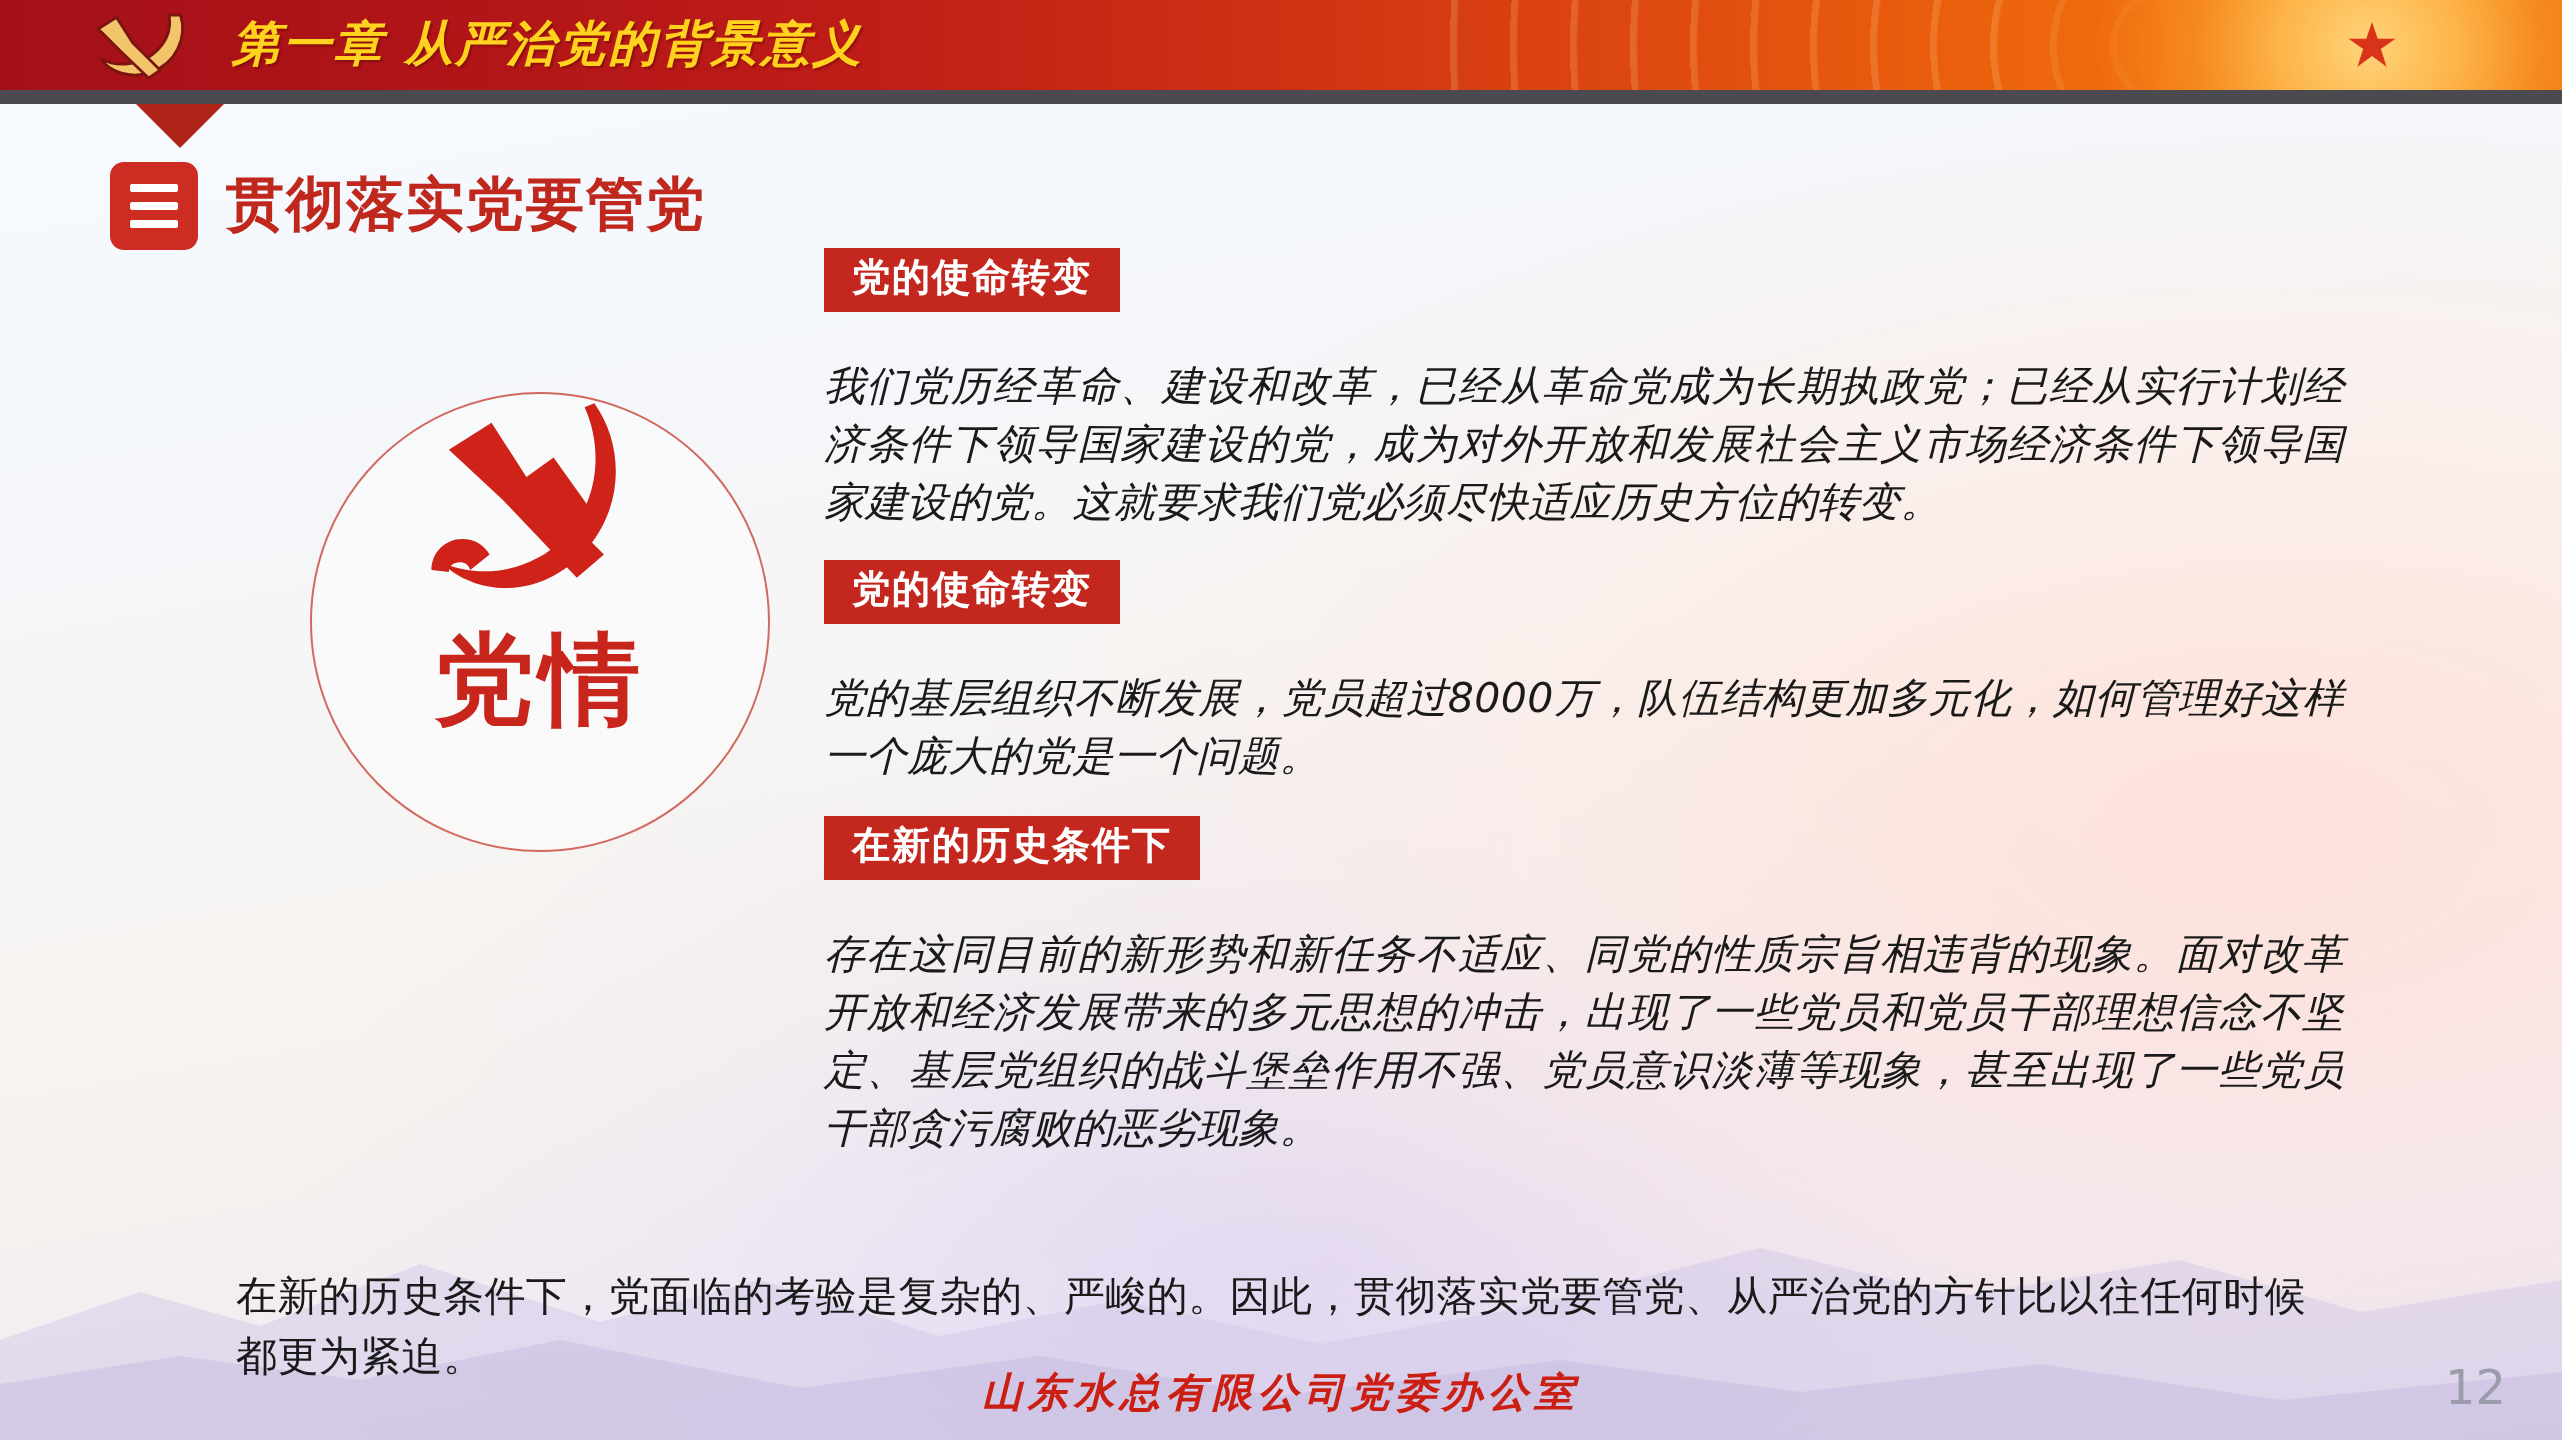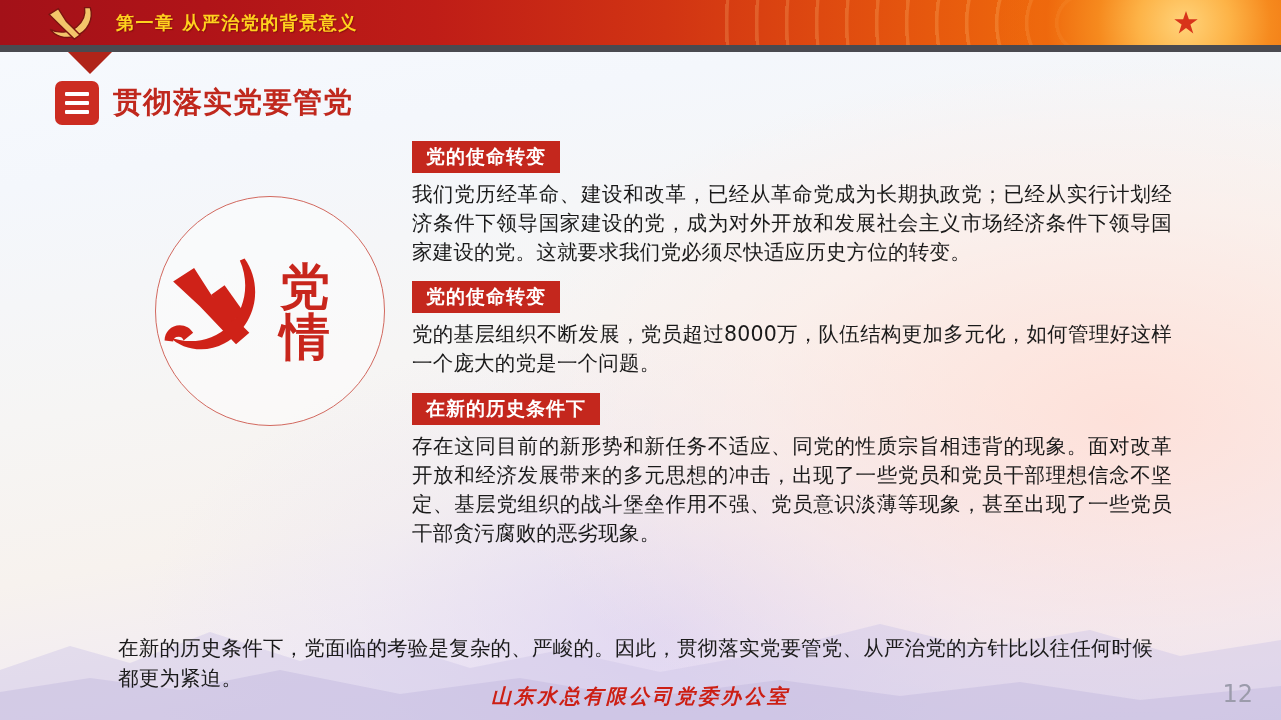--- a/index.html
+++ b/index.html
@@ -84,25 +84,26 @@
     width: 72px;
     height: 40px;
   }
   .hdr-title {
     position: absolute;
     left: 116px;
     top: 0;
     height: 45px;
     line-height: 45px;
     color: #ffd21e;
-    font-size: 18px;
+    font-size: 24px;
     font-weight: bold;
     letter-spacing: 1.5px;
     text-shadow: 1px 1px 1px rgba(110,10,10,0.55);
     white-space: nowrap;
+    font-style: italic;
   }
   .header-underbar {
     position: absolute;
     top: 45px; left: 0;
     width: 1281px;
     height: 7px;
     background: #4a4a50;
   }
 
   
@@ -153,62 +154,63 @@
   .emblem-circle {
     position: absolute;
     left: 155px;
     top: 196px;
     width: 230px;
     height: 230px;
     border-radius: 50%;
     border: 1.6px solid #d2695f;
     background: rgba(255,255,255,0.42);
     display: flex;
-    flex-direction: row;
+    flex-direction: column;
     align-items: center;
   }
   .emblem-sym {
     width: 126px;
     height: 118px;
     margin-top: -2px;
   }
   .emblem-label {
     color: #c8261c;
     font-size: 50px;
     font-weight: bold;
     letter-spacing: 3px;
     line-height: 1;
     margin-top: 2px;
   }
 
   
   .blocks {
     position: absolute;
     left: 412px;
-    top: 141px;
+    top: 124px;
     width: 760px;
   }
   .block { margin-bottom: 14px; }
   .badge {
     display: inline-block;
     background: #c4271d;
     color: #ffffff;
     font-size: 19px;
     font-weight: bold;
     letter-spacing: 1px;
     padding: 6px 14px 7px 14px;
     line-height: 1;
   }
   .body-text {
-    margin-top: 7px;
+    margin-top: 23px;
     color: #1a1a1a;
     font-size: 20.5px;
     line-height: 1.42;
     letter-spacing: 0.2px;
     text-align: justify;
+    font-style: italic;
   }
 
   
   .conclusion {
     position: absolute;
     left: 118px;
     top: 614px;
     width: 1055px;
     color: #1a1a1a;
     font-size: 20.5px;

